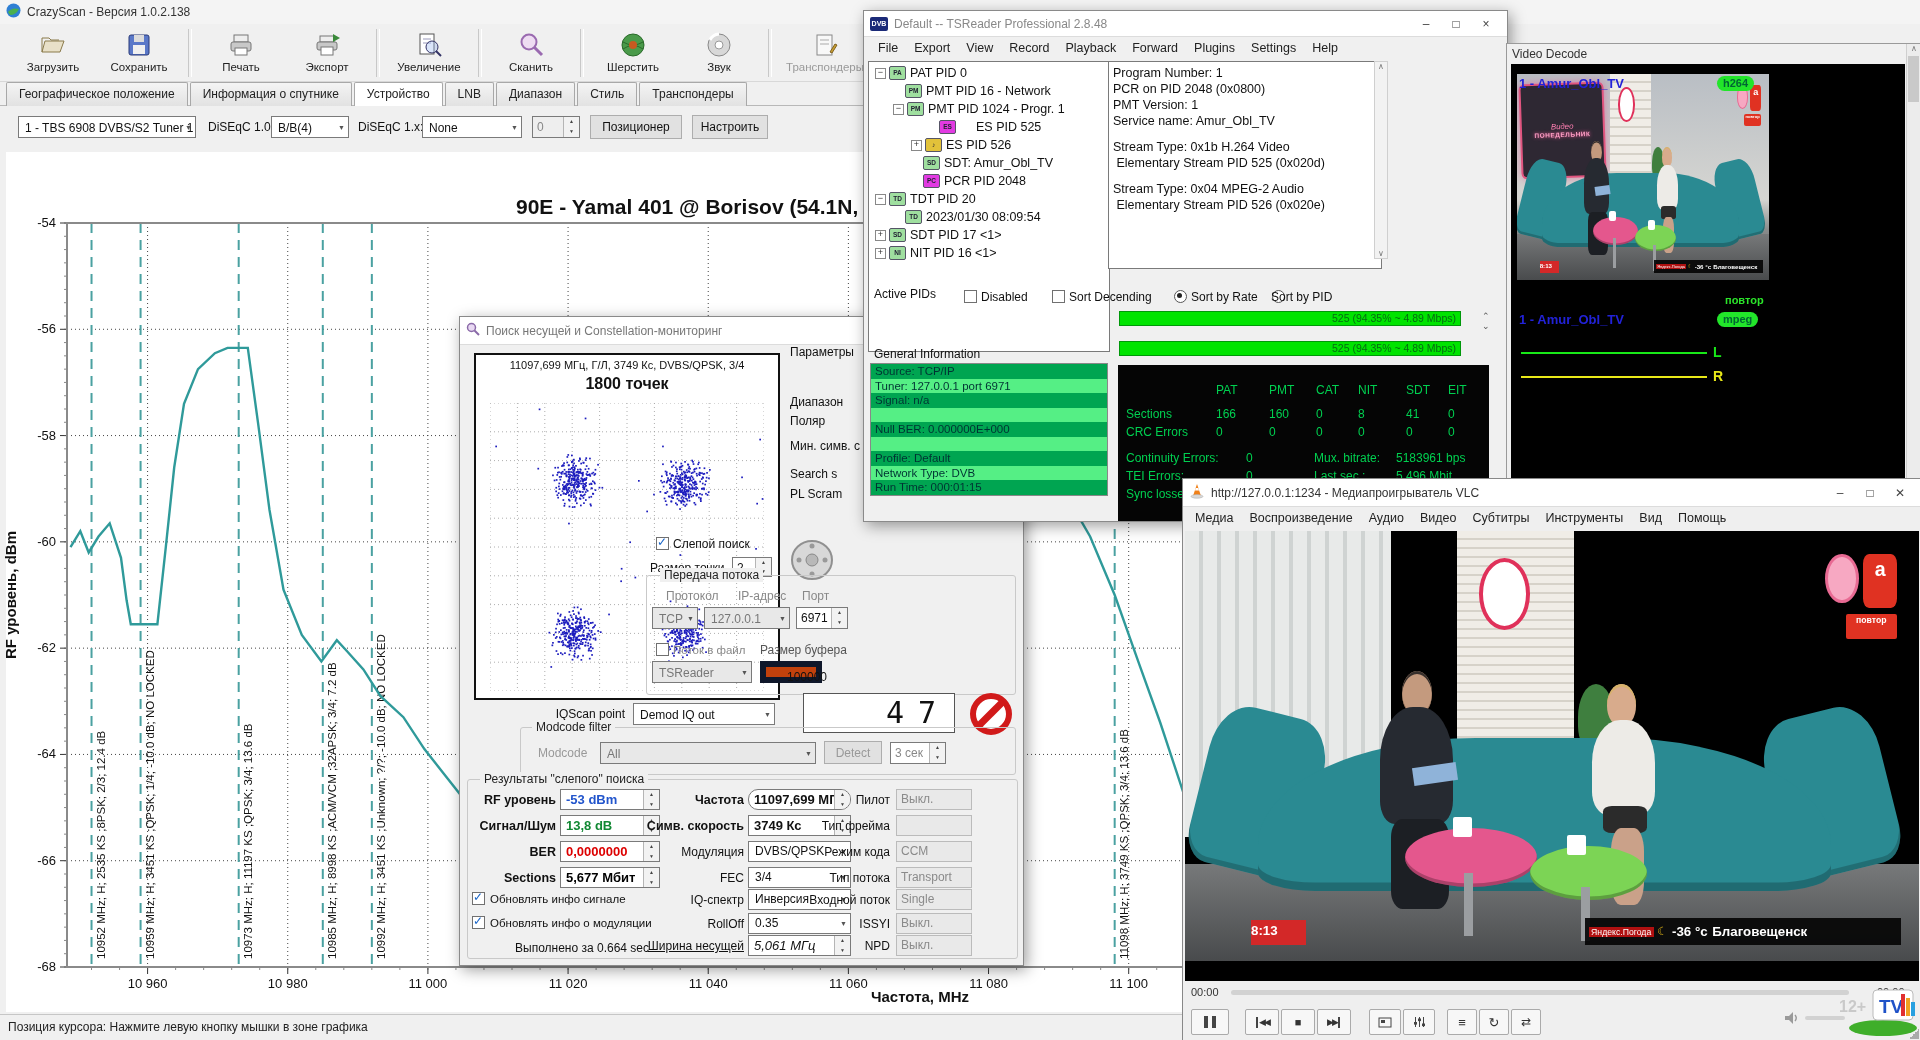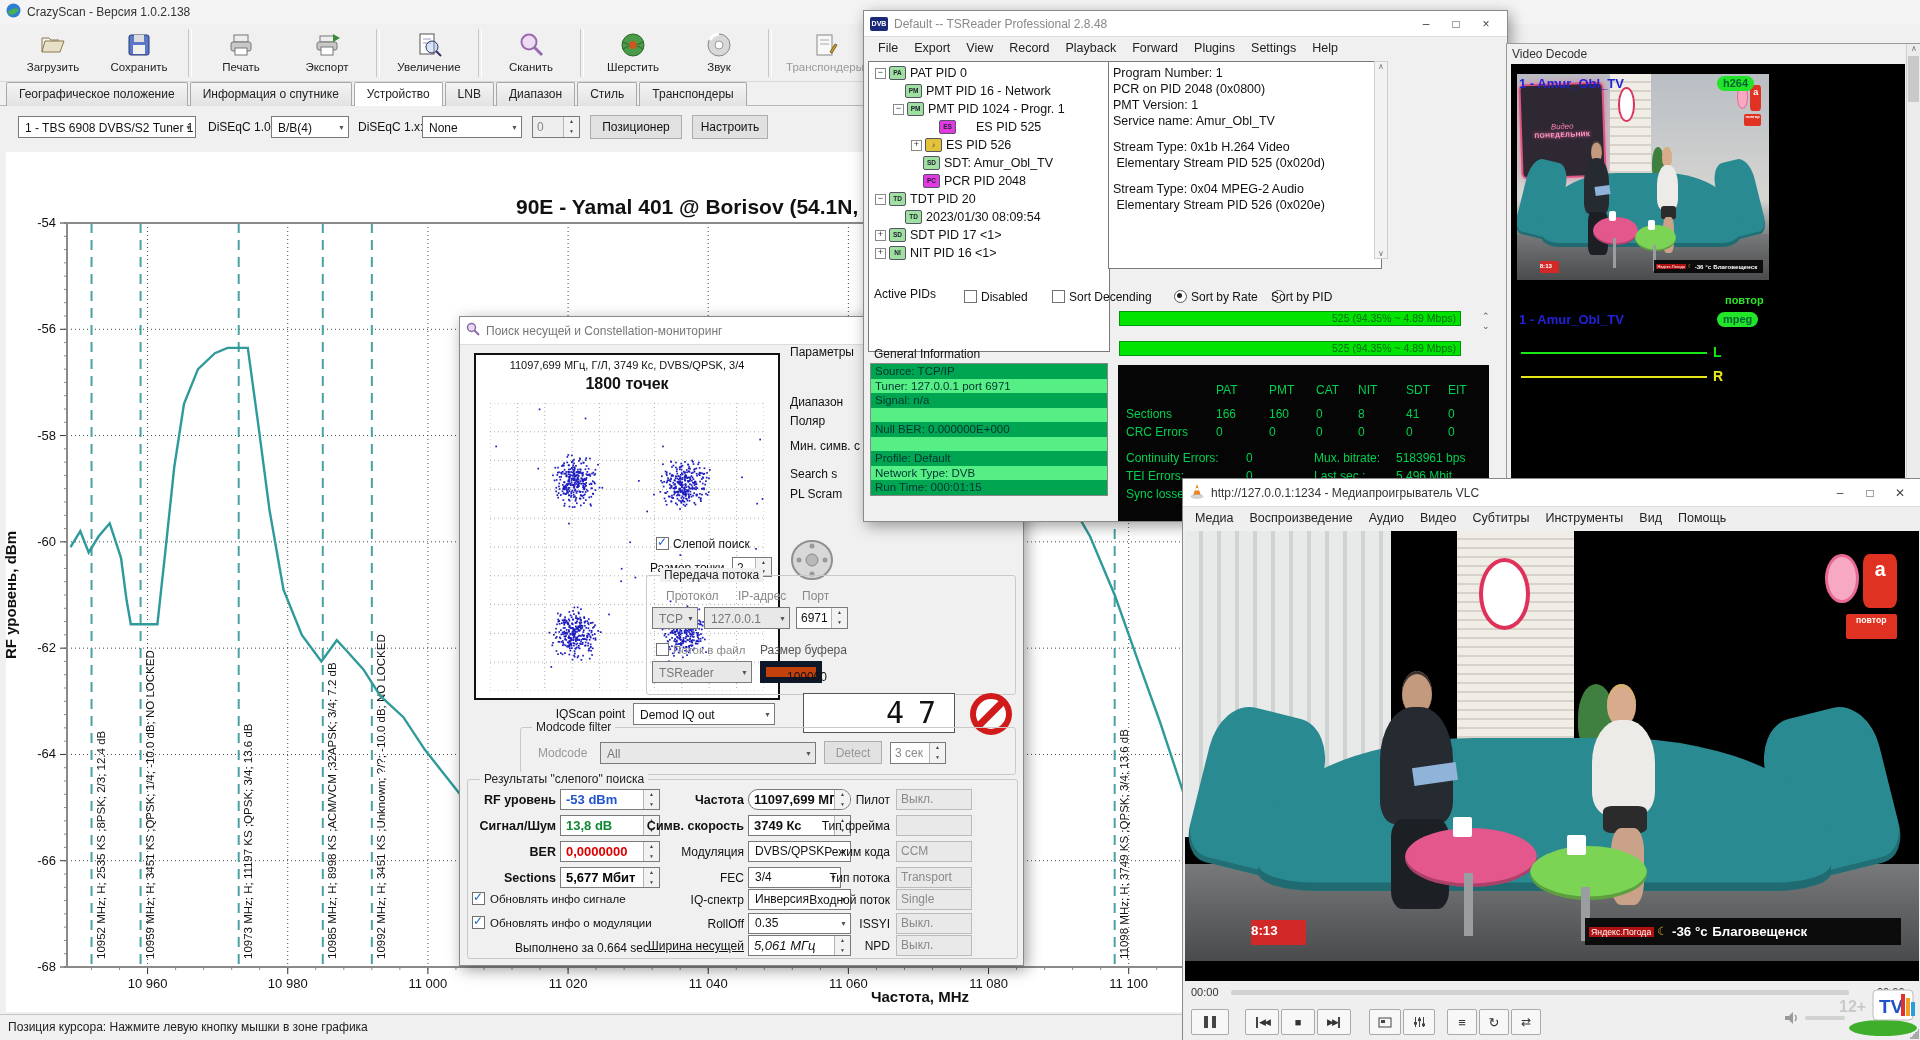--- a/index.html
+++ b/index.html
@@ -1805,21 +1805,21 @@
         <div class="field" style="left: 288px; top: 498px; width: 103px;">
           <div>3749 Кс</div>
           <div class="spin">
             <span>▲</span>
             <span>▼</span>
           </div>
         </div>
         <div class="rlbl" style="left: 150px; top: 528px; width: 134px;">Модуляция</div>
         <div class="dd" style="left: 288px; top: 524px; width: 103px; height: 21px; line-height: 19px; font-size: 12px;">DVBS/QPSK</div>
         <div class="rlbl" style="left: 150px; top: 554px; width: 134px;">FEC</div>
-        <div class="dd" style="left: 288px; top: 550px; width: 93px; height: 21px; line-height: 19px; font-size: 12px;">3/4</div>
+        <div class="dd" style="left: 288px; top: 550px; width: 103px; height: 21px; line-height: 19px; font-size: 12px;">3/4</div>
         <div class="rlbl" style="left: 150px; top: 576px; width: 134px;">IQ-спектр</div>
         <div class="dd" style="left: 288px; top: 572px; width: 103px; height: 21px; line-height: 19px; font-size: 12px;">Инверсия</div>
         <div class="rlbl" style="left: 150px; top: 600px; width: 134px;">RollOff</div>
         <div class="dd" style="left: 288px; top: 596px; width: 103px; height: 21px; line-height: 19px; font-size: 12px;">0.35</div>
         <div class="rlbl" style="left: 150px; top: 622px; width: 134px; text-decoration: underline;">Ширина несущей</div>
         <div class="field" style="left: 288px; top: 618px; width: 103px;">
           <div style="font-style: italic; font-weight: normal;">5,061 МГц</div>
           <div class="spin">
             <span>▲</span>
             <span>▼</span>

